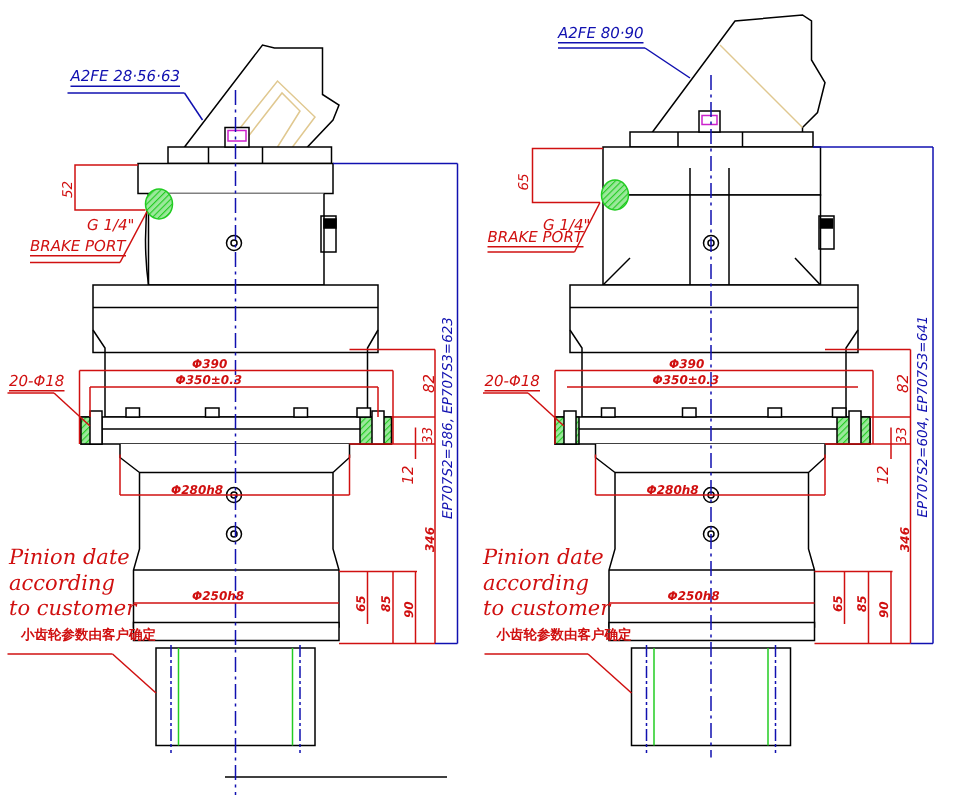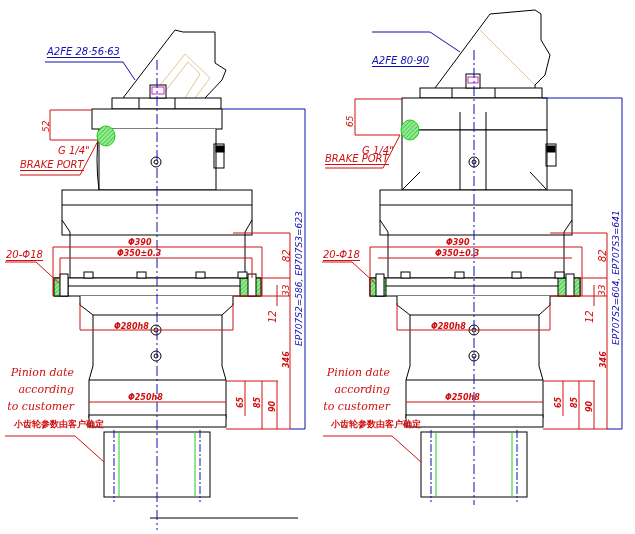--- a/index.html
+++ b/index.html
@@ -4,21 +4,21 @@
 <style>
   html, body { margin: 0; padding: 0; background: #ffffff; }
   body { width: 635px; height: 534px; overflow: hidden; position: relative; font-family: "DejaVu Sans", sans-serif; }
   #drawing { position: absolute; left: 0; top: 0; width: 635px; height: 534px; }
   .lbl { position: absolute; white-space: nowrap; font-style: italic; line-height: 1; }
   .blue { color: #1010b0; }
   .red { color: #d01010; }
   .ul { border-bottom: 1px solid currentColor; }
   .vert { transform-origin: left top; transform: rotate(-90deg); }
   .dimsm { font-size: 8px; font-weight: bold; font-style: italic; }
-  .pinion { font-family: "DejaVu Serif", serif; font-style: italic; font-size: 11px; line-height: 17px; text-align: right; }
+  .pinion { font-family: "DejaVu Serif", serif; font-style: italic; font-size: 14px; line-height: 17px; text-align: right; }
   .cn { font-size: 9px; font-style: normal; font-weight: bold; }
 </style>
 </head>
 <body>
 
 <svg id="drawing" viewBox="0 0 635 534" xmlns="http://www.w3.org/2000/svg">
   <defs>
     <pattern id="hatch" width="3" height="3" patternUnits="userSpaceOnUse" patternTransform="rotate(45)">
       <rect width="3" height="3" fill="#9be89b"></rect>
       <line x1="0" y1="0" x2="0" y2="3" stroke="#22cc22" stroke-width="1.5"></line>
@@ -220,21 +220,21 @@
 <div class="lbl red vert dimsm" style="left:254px;top:408px;">85</div>
 <div class="lbl red vert dimsm" style="left:269px;top:412px;">90</div>
 <div class="lbl blue vert" style="left:295px;top:346px;font-size:9px;">EP707S2=586, EP707S3=623</div>
 <div class="lbl red pinion" style="left:6px;top:364px;width:68px;">
   <div>Pinion date</div>
   <div>according</div>
   <div>to customer</div>
 </div>
 <div class="lbl red cn" style="left:14px;top:420px;">小齿轮参数由客户确定</div>
 
-<div class="lbl blue ul" style="left:372px;top:18px;font-size:10px;margin-top:38px;">A2FE 80·90</div>
+<div class="lbl blue ul" style="left:372px;top:18px;font-size:10px;">A2FE 80·90</div>
 <div class="lbl red vert" style="left:346px;top:127px;font-size:9px;">65</div>
 <div class="lbl red" style="left:362px;top:146px;font-size:10px;">G 1/4"</div>
 <div class="lbl red ul" style="left:325px;top:154px;font-size:10px;">BRAKE PORT</div>
 <div class="lbl red ul" style="left:323px;top:250px;font-size:10px;">20-Φ18</div>
 <div class="lbl red dimsm" style="left:446px;top:239px;">Φ390</div>
 <div class="lbl red dimsm" style="left:435px;top:250px;">Φ350±0.3</div>
 <div class="lbl red dimsm" style="left:431px;top:323px;">Φ280h8</div>
 <div class="lbl red dimsm" style="left:445px;top:394px;">Φ250h8</div>
 <div class="lbl red vert" style="left:598px;top:262px;font-size:10px;">82</div>
 <div class="lbl red vert" style="left:598px;top:296px;font-size:9px;">33</div>

